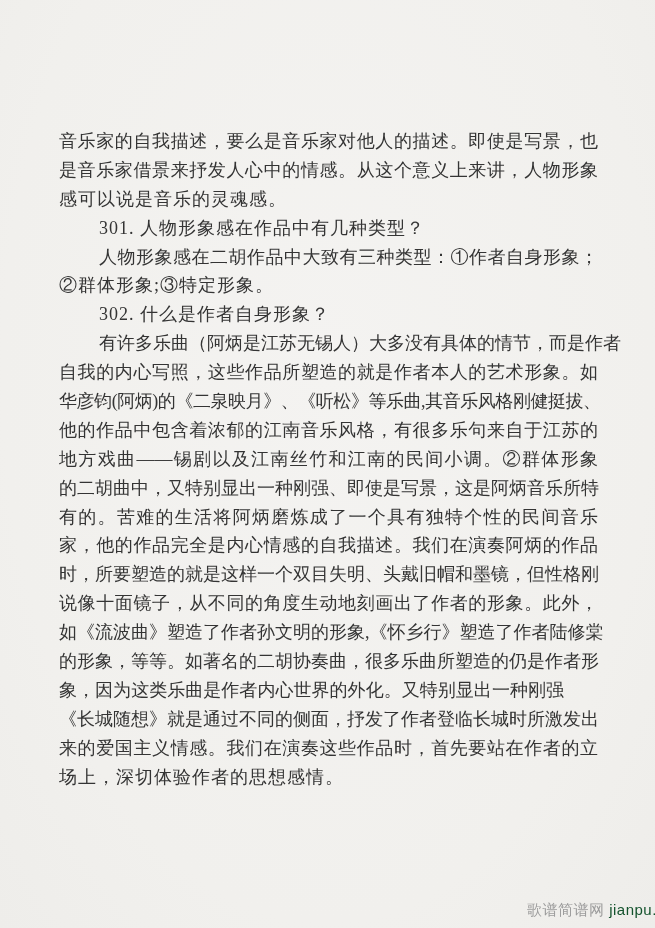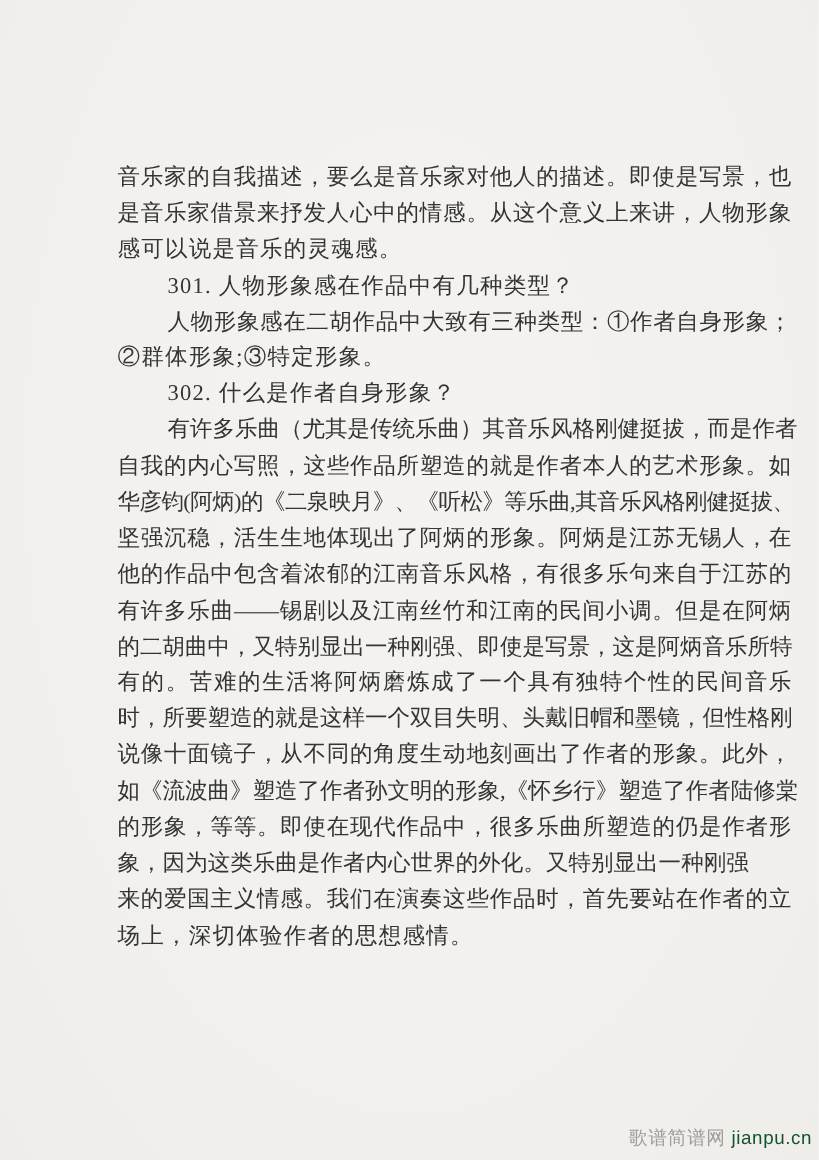--- a/index.html
+++ b/index.html
@@ -19,21 +19,20 @@
     inset: 0;
   }
   .page-text {
     position: absolute;
     left: 59px;
     top: 127px;
     width: 539px;
     font-size: 18px;
     line-height: 28.9px;
     color: #343434;
-    margin-left: 35px;
   }
   .ln {
     text-align: justify;
     text-align-last: justify;
     text-justify: inter-character;
     white-space: nowrap;
     height: 28.9px;
   }
   .ln.end {
     text-align-last: left;
@@ -50,48 +49,49 @@
   }
   .watermark {
     position: absolute;
     left: 503px;
     top: 901px;
     font-size: 15px;
     letter-spacing: 0.5px;
     font-family: "Liberation Sans", "DejaVu Sans", sans-serif;
     white-space: nowrap;
   }
-  .wm-name { color: #9c9c9c; }
+  .wm-name { color: #9c9c9c; margin-left: 24px; }
   .wm-url  { color: #14532d; }
 </style>
 </head>
 <body>
 
 <div class="page">
   <div class="page-text">
     <div class="ln">音乐家的自我描述，要么是音乐家对他人的描述。即使是写景，也</div>
     <div class="ln">是音乐家借景来抒发人心中的情感。从这个意义上来讲，人物形象</div>
     <div class="ln end">感可以说是音乐的灵魂感。</div>
     <div class="ln ind end">301. 人物形象感在作品中有几种类型？</div>
     <div class="ln ind">人物形象感在二胡作品中大致有三种类型：①作者自身形象；</div>
     <div class="ln end">②群体形象;③特定形象。</div>
     <div class="ln ind end">302. 什么是作者自身形象？</div>
-    <div class="ln ind">有许多乐曲（尤其是传统乐曲）其音乐风格刚健挺拔，而是作者</div>
+    <div class="ln ind">有许多乐曲（阿炳是江苏无锡人）大多没有具体的情节，而是作者</div>
     <div class="ln">自我的内心写照，这些作品所塑造的就是作者本人的艺术形象。如</div>
     <div class="ln tight">华彦钧(阿炳)的《二泉映月》、《听松》等乐曲,其音乐风格刚健挺拔、</div>
-    <div class="ln">坚强沉稳，活生生地体现出了阿炳的形象。阿炳是江苏无锡人，在</div>
     <div class="ln">他的作品中包含着浓郁的江南音乐风格，有很多乐句来自于江苏的</div>
-    <div class="ln">有许多乐曲——锡剧以及江南丝竹和江南的民间小调。但是在阿炳</div>
+    <div class="ln">地方戏曲——锡剧以及江南丝竹和江南的民间小调。②群体形象</div>
     <div class="ln">的二胡曲中，又特别显出一种刚强、即使是写景，这是阿炳音乐所特</div>
     <div class="ln">有的。苦难的生活将阿炳磨炼成了一个具有独特个性的民间音乐</div>
+    <div class="ln">家，他的作品完全是内心情感的自我描述。我们在演奏阿炳的作品</div>
     <div class="ln">时，所要塑造的就是这样一个双目失明、头戴旧帽和墨镜，但性格刚</div>
     <div class="ln">说像十面镜子，从不同的角度生动地刻画出了作者的形象。此外，</div>
     <div class="ln">如《流波曲》塑造了作者孙文明的形象,《怀乡行》塑造了作者陆修棠</div>
-    <div class="ln">的形象，等等。即使在现代作品中，很多乐曲所塑造的仍是作者形</div>
+    <div class="ln">的形象，等等。如著名的二胡协奏曲，很多乐曲所塑造的仍是作者形</div>
     <div class="ln short">象，因为这类乐曲是作者内心世界的外化。又特别显出一种刚强</div>
+    <div class="ln">《长城随想》就是通过不同的侧面，抒发了作者登临长城时所激发出</div>
     <div class="ln">来的爱国主义情感。我们在演奏这些作品时，首先要站在作者的立</div>
     <div class="ln end">场上，深切体验作者的思想感情。</div>
   </div>
 
   <div class="watermark">
     <span class="wm-name">歌谱简谱网</span>
     <span> </span>
     <span class="wm-url">jianpu.cn</span>
   </div>
 </div>

